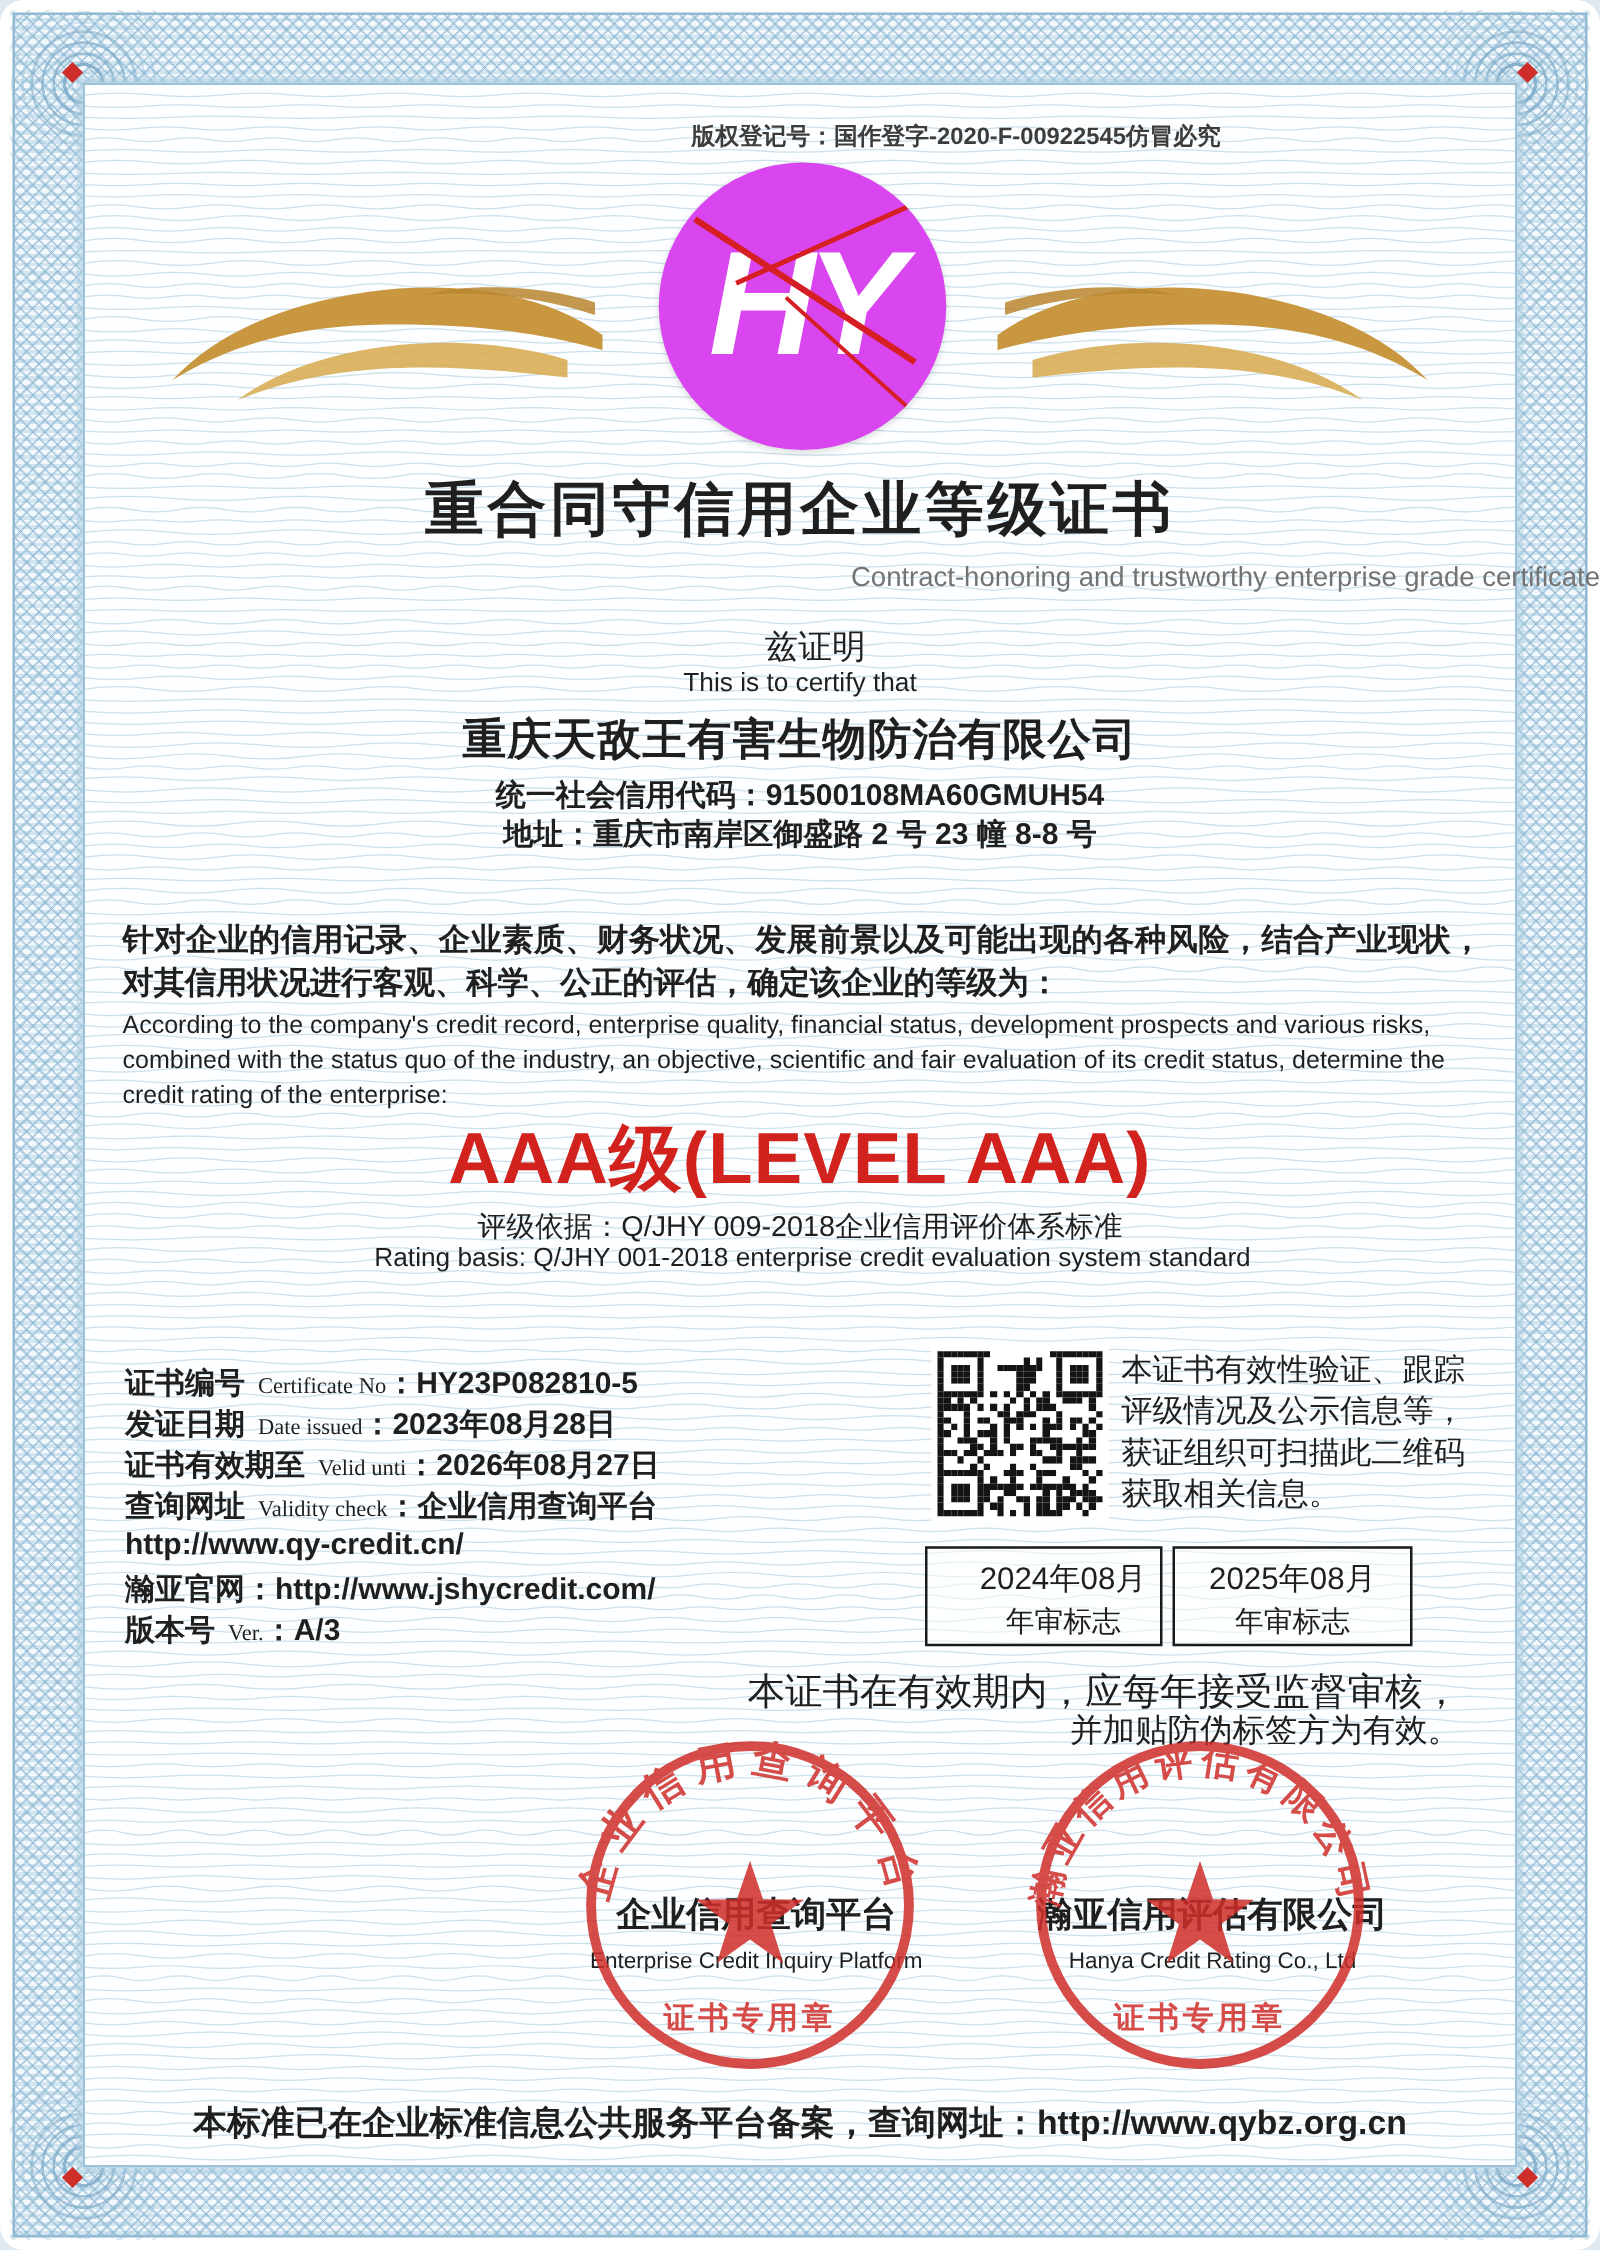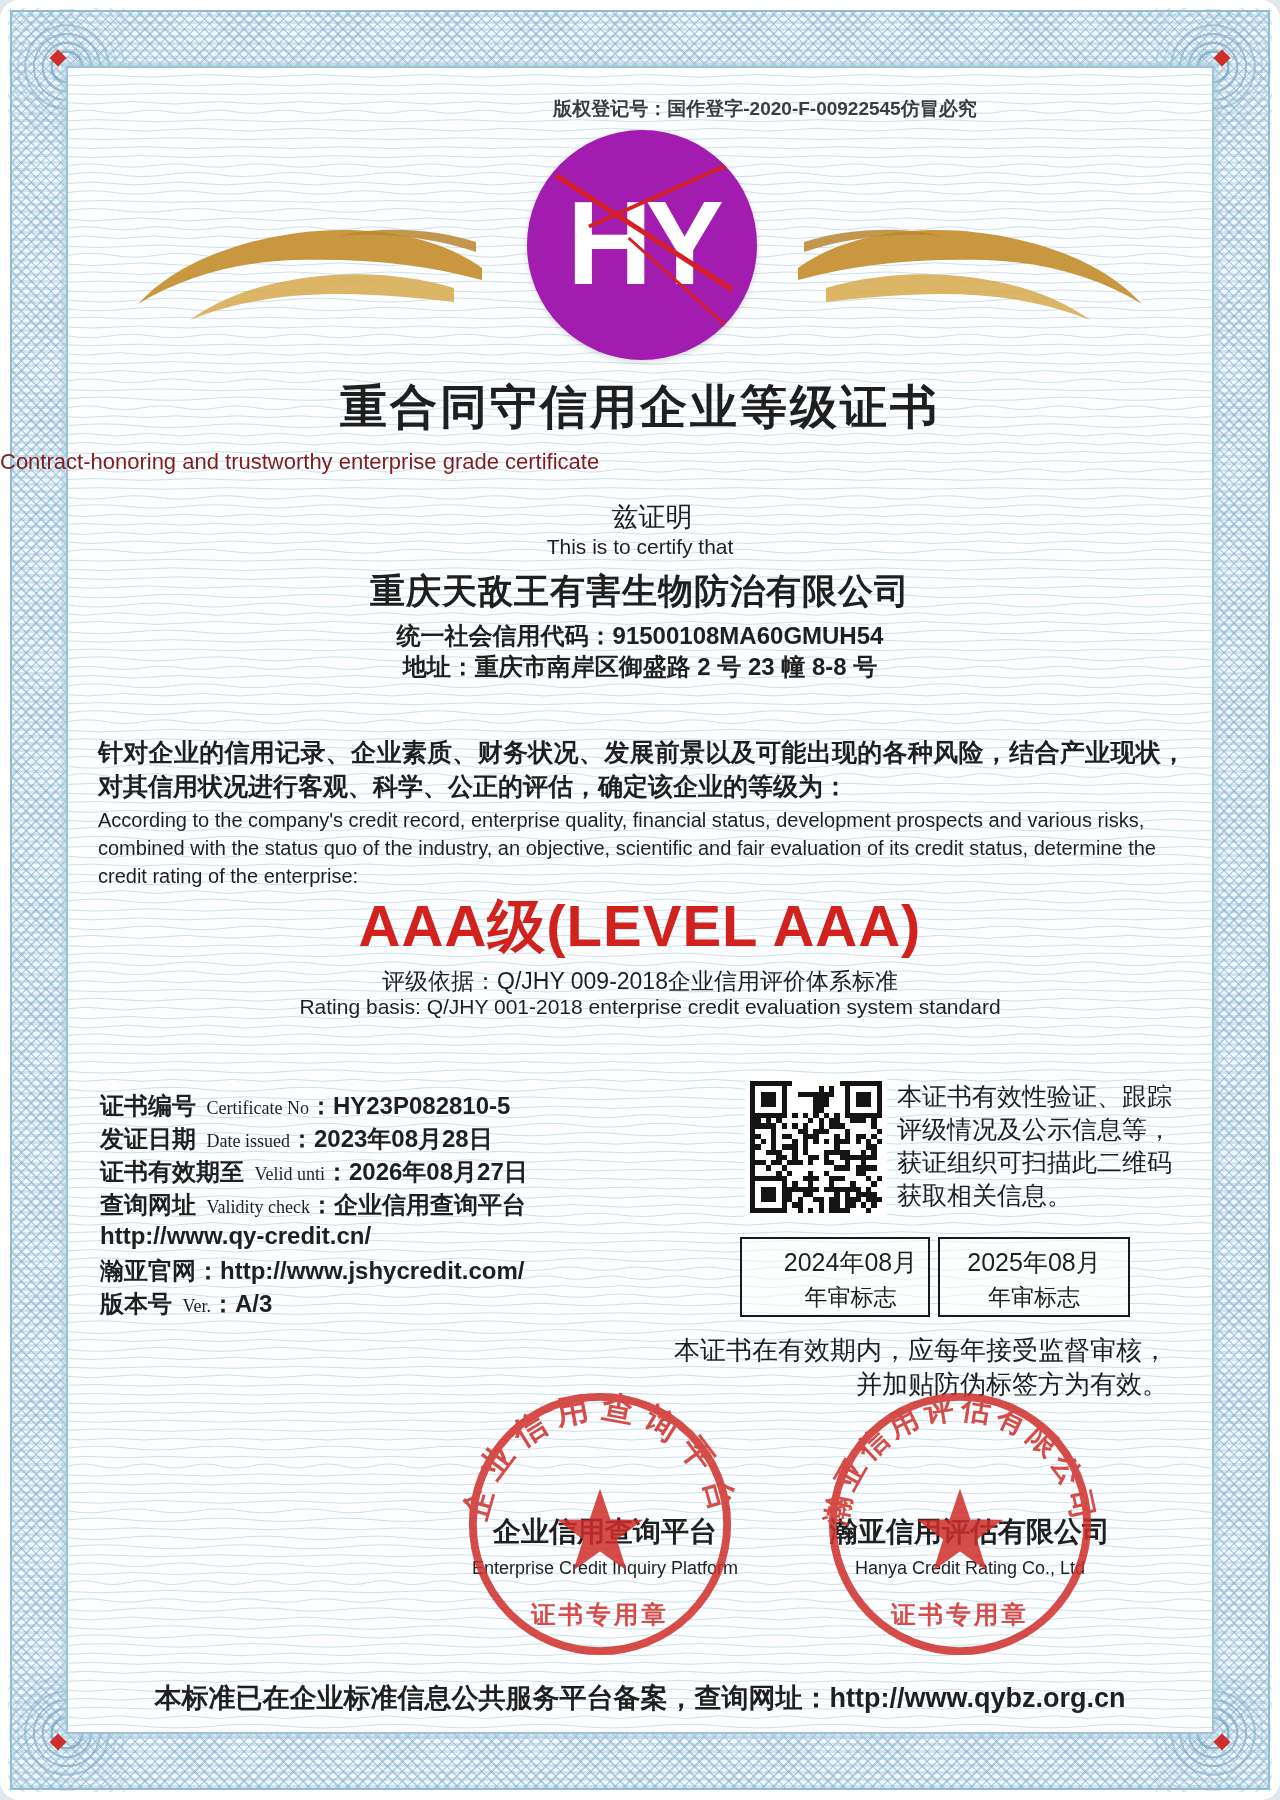--- a/index.html
+++ b/index.html
@@ -20,30 +20,30 @@
   #waves path{fill:none;stroke:#9cc2d6;stroke-width:1;opacity:.5;}
   .corner{position:absolute;width:118px;height:118px;z-index:2;
     background:
      radial-gradient(circle at 50% 50%, rgba(0,0,0,0) 0 14px, rgba(126,170,200,.85) 14px 16.5px, rgba(0,0,0,0) 16.5px 23px,
        rgba(126,170,200,.65) 23px 25px, rgba(0,0,0,0) 25px 32px, rgba(126,170,200,.55) 32px 34px, rgba(0,0,0,0) 34px 41px,
        rgba(126,170,200,.45) 41px 43px, rgba(0,0,0,0) 43px),
      repeating-radial-gradient(circle at 50% 50%, rgba(150,190,215,.35) 0 2px, rgba(0,0,0,0) 2px 8px);}
   .diamond{position:absolute;width:12px;height:12px;background:#cf2e2a;transform:rotate(45deg);z-index:3;}
   
   .copyright{left:250px;right:0;top:96px;text-align:center;font-size:19px;font-weight:600;color:#3c3c3c;z-index:3;}
-  .logo{left:527px;top:130px;width:230px;height:230px;border-radius:50%;background:#a21caf;z-index:4;overflow:hidden;
-        display:flex;align-items:center;justify-content:center;box-shadow:0 2px 6px rgba(0,0,0,.15);}
+  .logo{left:527px;top:130px;width:230px;height:230px;border-radius:50%;background:#d946ef;z-index:4;overflow:hidden;
+        display:flex;align-items:center;justify-content:center;box-shadow:0 2px 6px rgba(0,0,0,.15);font-style:italic;}
   .logo .hy{color:#ffffff;font-weight:900;font-size:118px;letter-spacing:-7px;line-height:1;transform:translateY(-2px);}
   .crack{position:absolute;background:#d51f25;}
   .crack.c1{width:210px;height:5px;left:12px;top:100px;transform:rotate(33deg);}
   .crack.c2{width:160px;height:4px;left:55px;top:62px;transform:rotate(-24deg);}
   .crack.c3{width:130px;height:3px;left:85px;top:150px;transform:rotate(42deg);}
   .flourish{z-index:3;}
   .title{left:0;right:0;top:376px;text-align:center;font-size:47px;font-weight:600;letter-spacing:3px;z-index:3;}
-  .subtitle{left:0;right:0;top:449px;text-align:left;font-size:22px;font-weight:500;color:#7f1d1d;z-index:3;}
+  .subtitle{left:0;right:0;top:449px;text-align:right;font-size:22px;font-weight:500;color:#737373;z-index:3;}
   .certify-zh{left:0;right:0;top:499px;text-align:center;font-size:27px;font-weight:500;z-index:3;padding-left:24px;}
   .certify-en{left:0;right:0;top:535px;text-align:center;font-size:21px;z-index:3;}
   .company{left:0;right:0;top:568px;text-align:center;font-size:35px;font-weight:800;letter-spacing:1px;z-index:3;}
   .codeline{left:0;right:0;top:620px;text-align:center;font-size:24px;font-weight:600;z-index:3;}
   .addrline{left:0;right:0;top:651px;text-align:center;font-size:24px;font-weight:600;z-index:3;}
   .intro-zh{left:98px;width:1088px;top:735px;font-size:25px;font-weight:600;line-height:34px;text-align:justify;z-index:3;}
   .intro-en{left:98px;width:1092px;top:806px;font-size:20px;line-height:28px;z-index:3;}
   .rating{left:0;right:0;top:888px;text-align:center;font-size:58px;font-weight:800;color:#d2221e;letter-spacing:1px;z-index:3;}
   .basis-zh{left:0;right:0;top:966px;text-align:center;font-size:23px;font-weight:500;z-index:3;}
   .basis-en{left:0;right:0;top:995px;text-align:center;font-size:21px;z-index:3;margin-left:20px;}
@@ -58,21 +58,21 @@
       display:grid;grid-template-columns:repeat(25,1fr);grid-template-rows:repeat(25,1fr);z-index:3;}
   .qr i{background:#fff;}
   .qr i.b{background:#141414;}
   .qr-note{position:absolute;left:897px;width:282px;top:1080px;font-size:25px;font-weight:500;line-height:33px;z-index:3;}
   .badge{position:absolute;top:1237px;height:80px;border:2px solid #1a1a1a;box-sizing:border-box;text-align:center;
          background:rgba(255,255,255,.55);z-index:3;}
   .badge.b1{left:740px;width:190px;padding-left:31px;}
   .badge.b2{left:938px;width:192px;}
   .badge .bd{font-size:25px;font-weight:500;margin-top:7px;}
   .badge .bl{font-size:23px;font-weight:500;margin-top:3px;}
-  .super1{right:112px;top:1333px;text-align:right;font-size:26px;font-weight:500;z-index:3;}
+  .super1{right:112px;top:1333px;text-align:right;font-size:30px;font-weight:500;z-index:3;}
   .super2{right:112px;top:1367px;text-align:right;font-size:26px;font-weight:500;z-index:3;}
   
   .org-block{position:absolute;width:360px;text-align:center;z-index:3;}
   .org-zh{font-size:28px;font-weight:800;}
   .org-en{font-size:18px;font-weight:500;margin-top:7px;}
   .seal{position:absolute;width:276px;height:276px;z-index:4;opacity:.85;}
   .footer{left:0;right:0;top:1680px;text-align:center;font-size:27px;font-weight:700;z-index:3;}
 </style>
 </head>
 <body>

